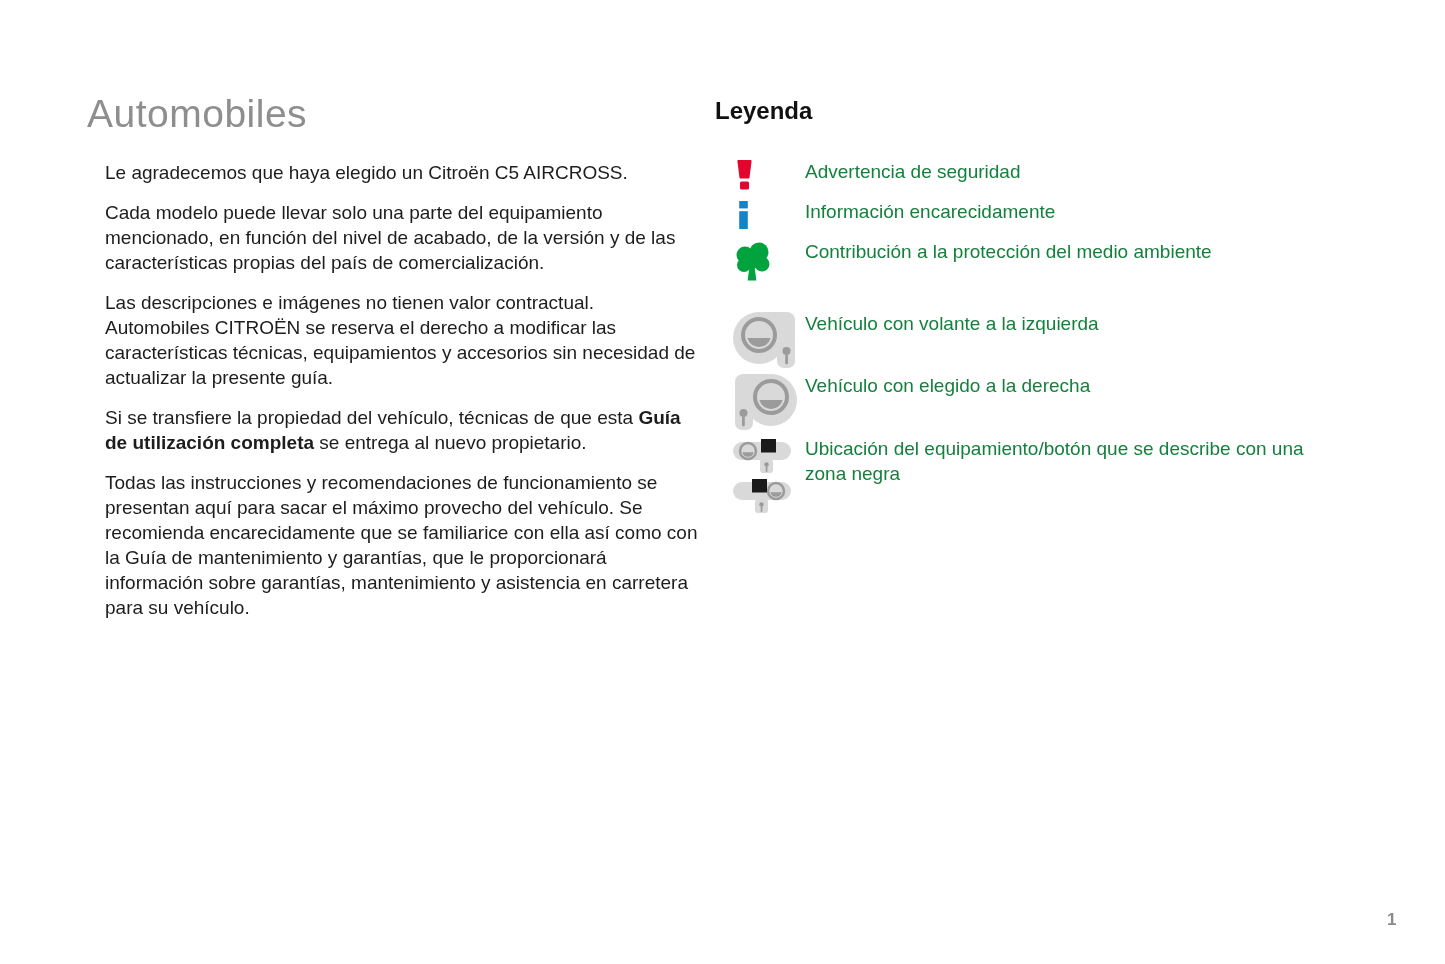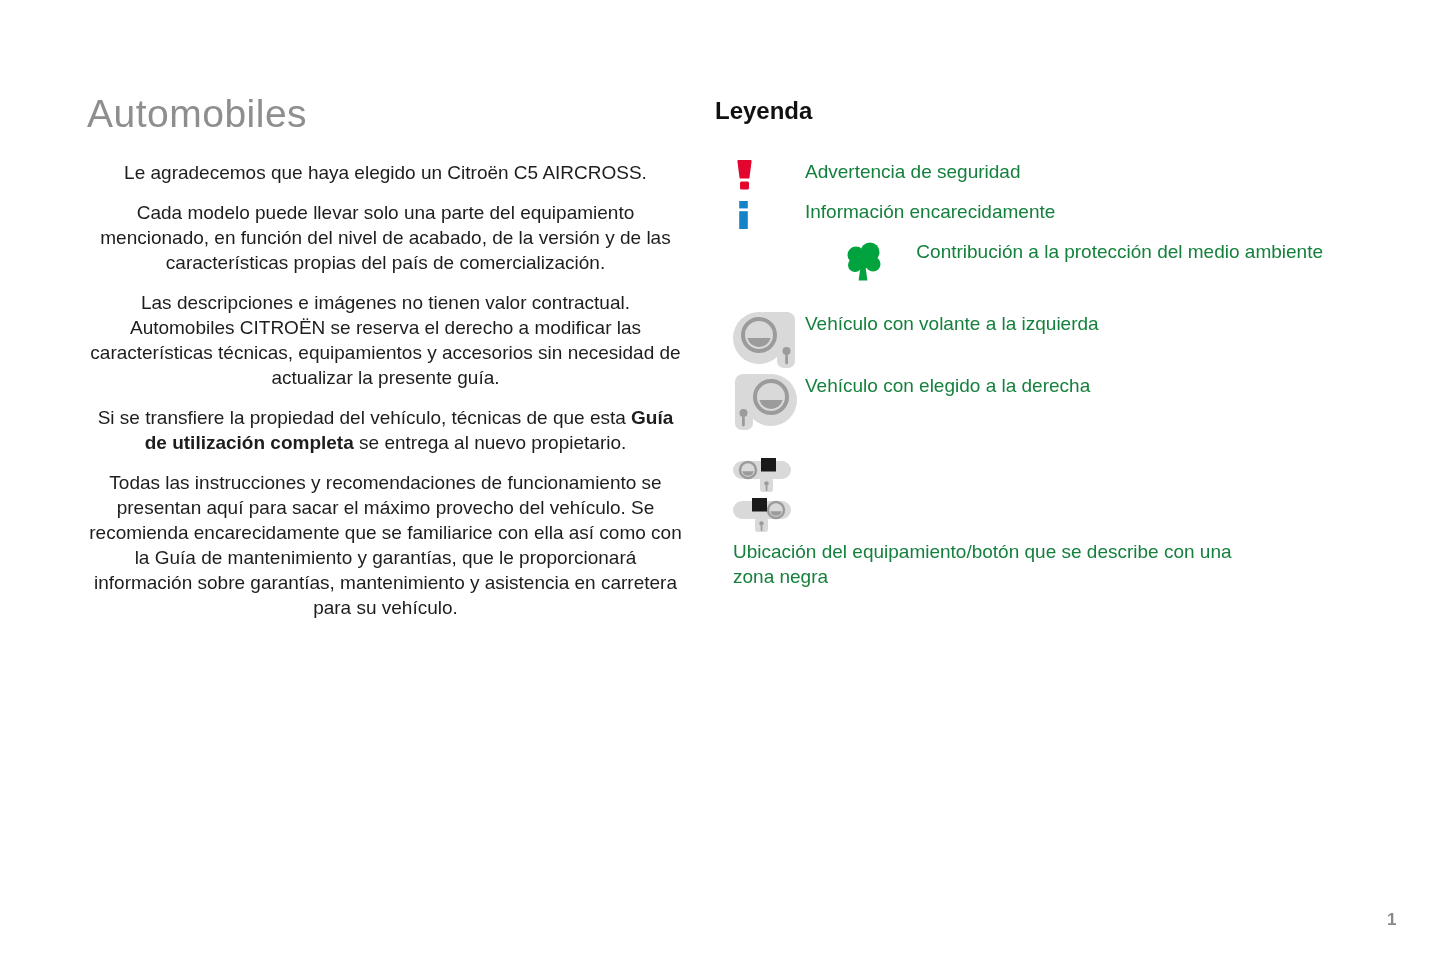--- a/index.html
+++ b/index.html
@@ -18,24 +18,23 @@
     top: 92px;
     font-size: 39px;
     line-height: 44px;
     font-weight: 400;
     color: #8e8e8e;
     letter-spacing: 0.5px;
   }
 
   .intro {
     position: absolute;
-    left: 87px;
+    left: 105px;
     top: 160px;
     width: 597px;
-    text-align: center;
   }
   .intro p {
     font-size: 19px;
     line-height: 25px;
     margin-bottom: 15px;
     color: #1d1d1d;
   }
   .intro p strong { font-weight: 700; }
 
   .legend-title {
@@ -60,24 +59,24 @@
     flex: 0 0 72px;
   }
   .legend-row .legend-label {
     font-size: 19px;
     line-height: 25px;
     color: #15803d;
     padding-top: 1px;
   }
   #row-warning  { top: 158px; }
   #row-info     { top: 198px; }
-  #row-eco      { top: 238px; justify-content: flex-end; }
+  #row-eco      { top: 238px; }
   #row-lhd      { top: 310px; }
   #row-rhd      { top: 372px; }
-  #row-zone     { top: 454px; flex-direction: column; }
+  #row-zone     { top: 435px; }
   #row-zone .legend-label { max-width: 506px; }
 
   #row-warning svg { margin-top: 2px; margin-left: 2px; }
   #row-info svg    { margin-top: 3px; margin-left: 3px; }
   #row-eco svg     { margin-top: 3px; }
   #row-zone svg    { margin-top: 4px; }
 
   .page-number {
     position: absolute;
     left: 1387px;

